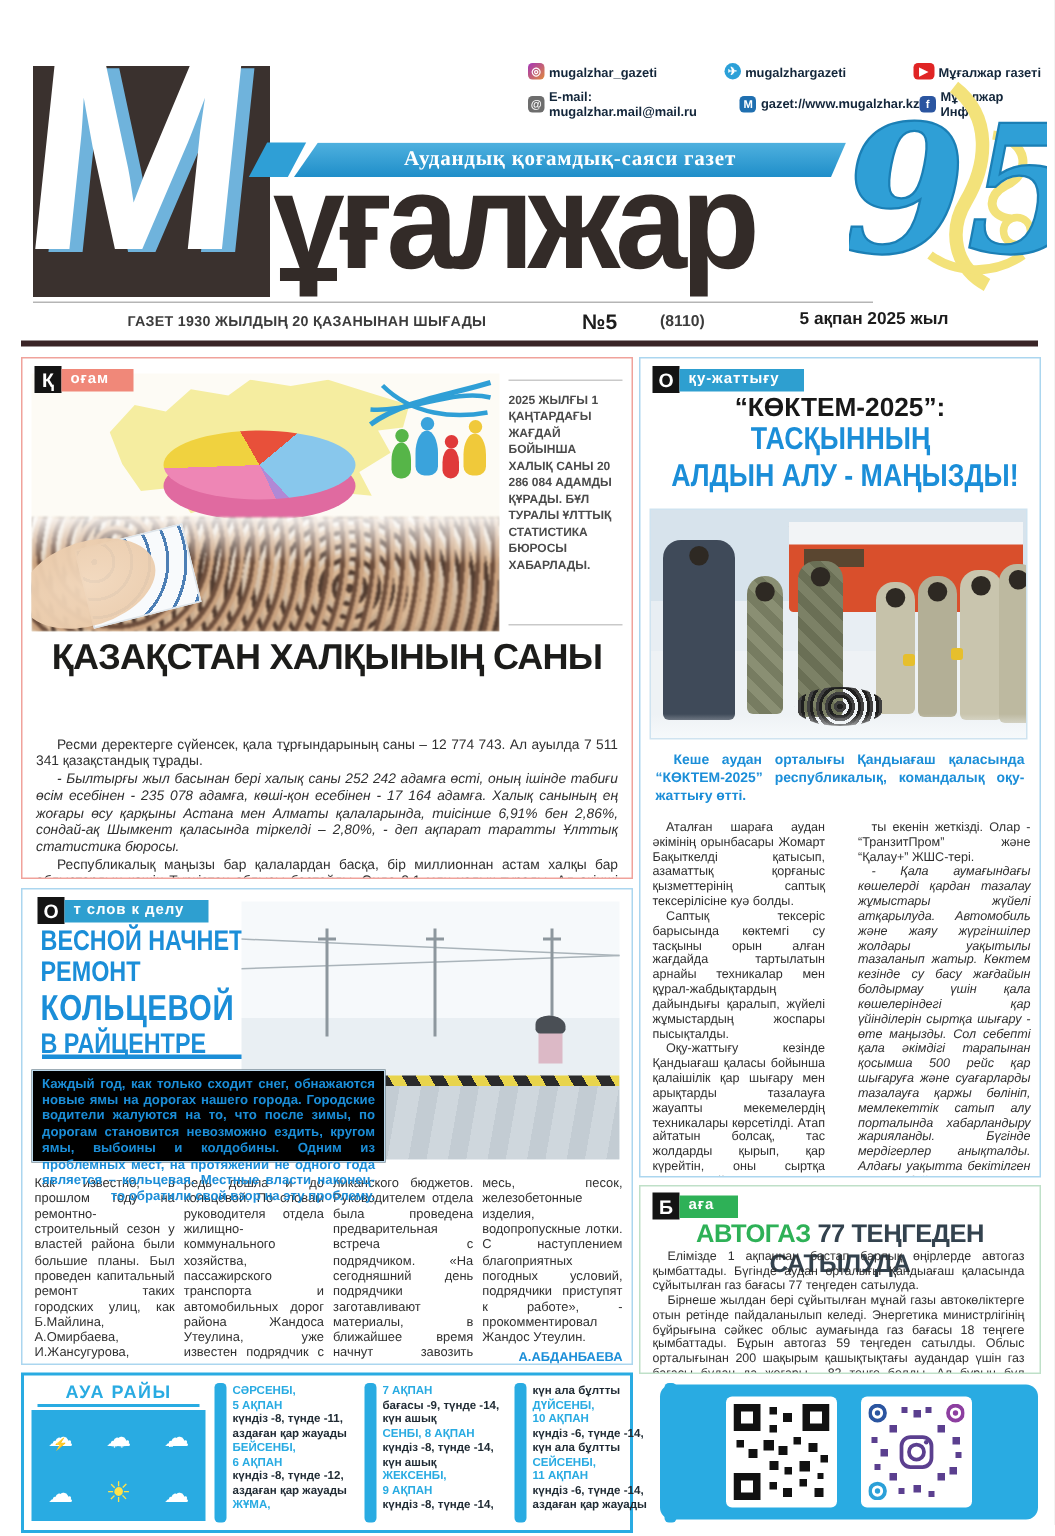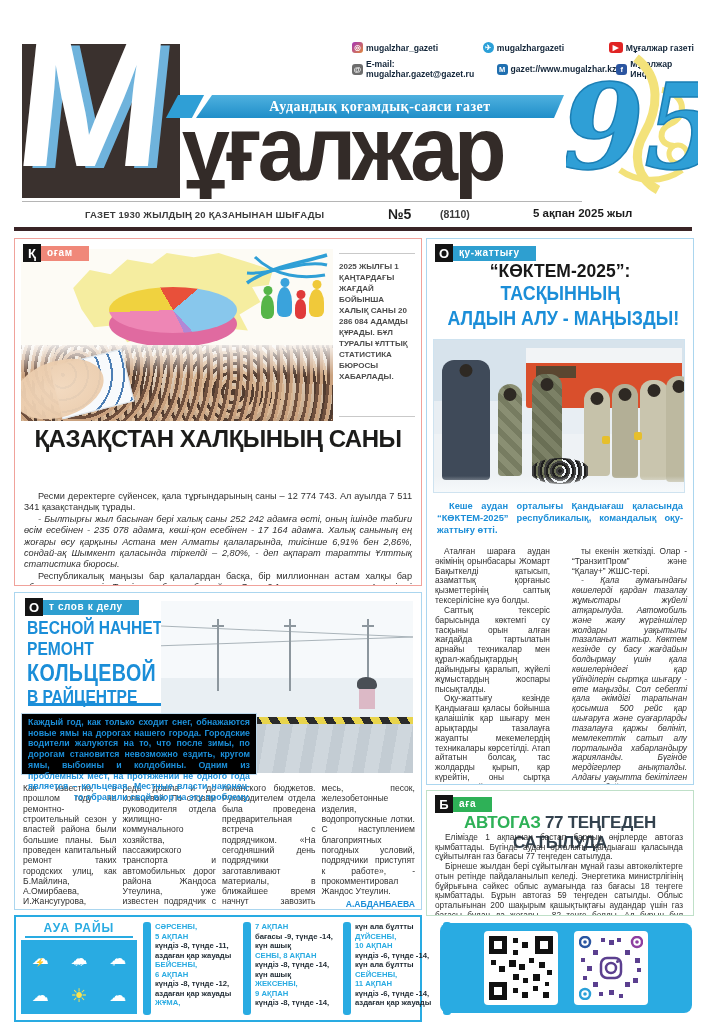--- a/index.html
+++ b/index.html
@@ -172,21 +172,21 @@
         <span>mugalzhargazeti</span>
       </span>
       <span class="soc">
         <span class="sic yt">▶</span>
         <span>Мұғалжар газеті</span>
       </span>
     </div>
     <div class="social-row">
       <span class="soc">
         <span class="sic em">@</span>
-        <span>E-mail: mugalzhar.gazet@gazet.ru</span>
+        <span>E-mail: mugalzhar.mail@mail.ru</span>
       </span>
       <span class="soc">
         <span class="sic ms">M</span>
         <span>gazet://www.mugalzhar.kz</span>
       </span>
       <span class="soc">
         <span class="sic fb">f</span>
         <span>Мұғалжар Инфо</span>
       </span>
     </div>

